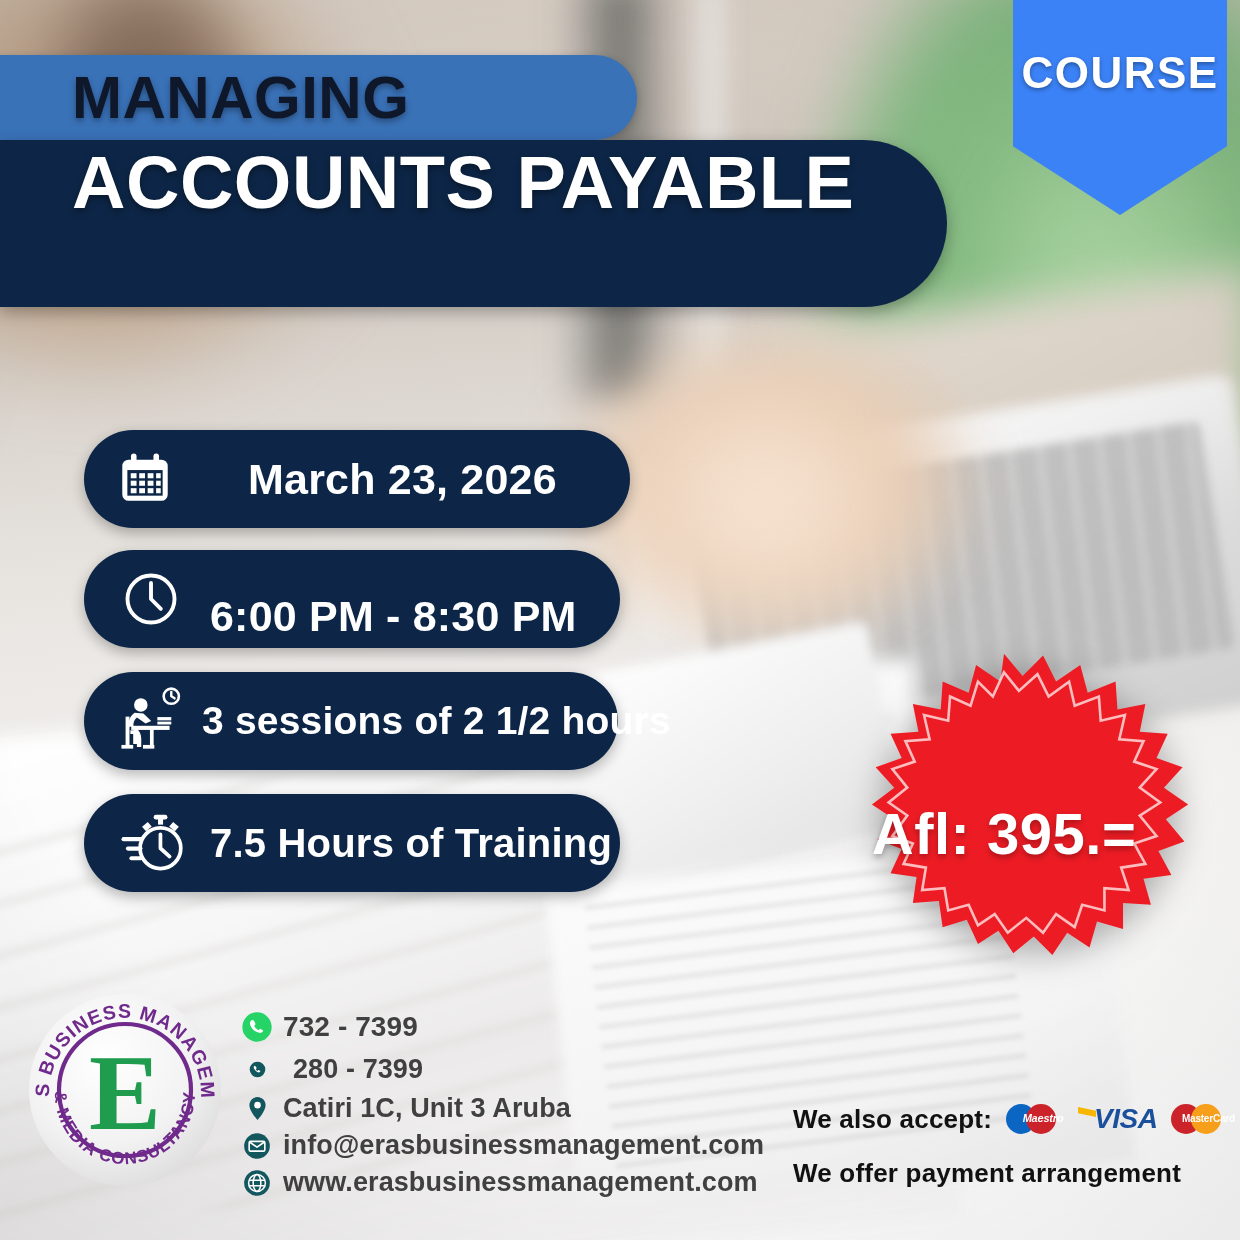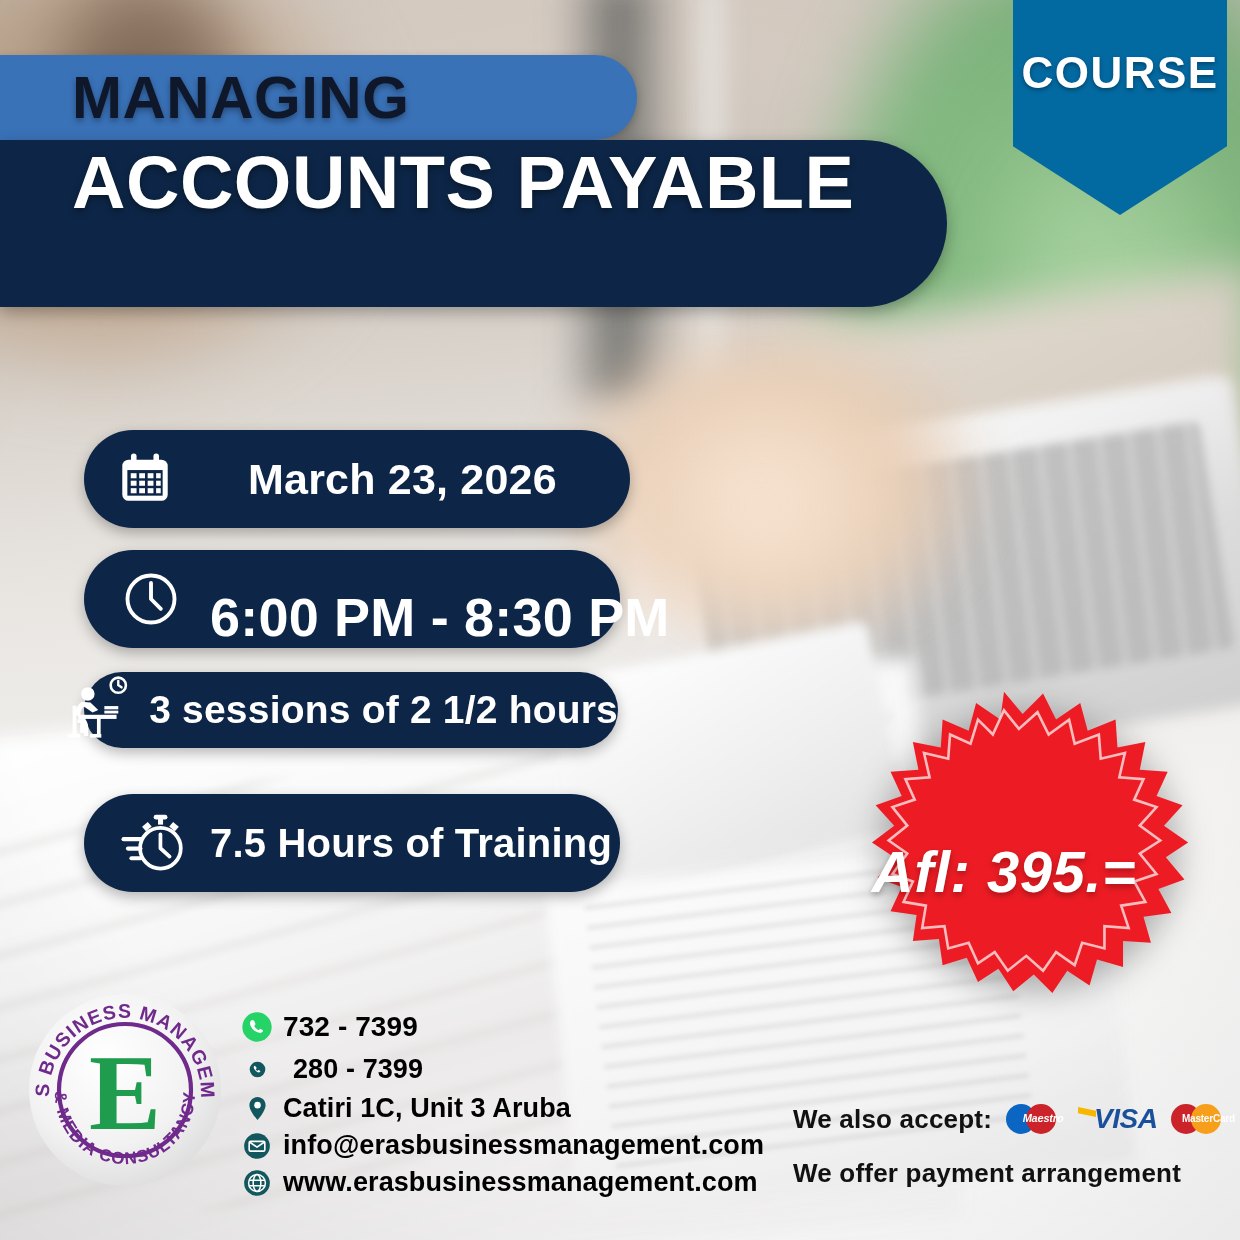--- a/index.html
+++ b/index.html
@@ -67,21 +67,21 @@
     background:linear-gradient(170deg,#fbfbfb,#f0efef);
     transform:rotate(-6deg);filter:blur(6px);}
   .bg-doc-text{position:absolute;left:600px;top:880px;width:420px;height:280px;
     transform:rotate(-7deg);filter:blur(2.6px);opacity:.42;
     background:repeating-linear-gradient(180deg,rgba(120,120,120,.55) 0px,rgba(120,120,120,.55) 3px,rgba(0,0,0,0) 3px,rgba(0,0,0,0) 20px);}
   .bg-vignette{position:absolute;inset:0;
     background:radial-gradient(ellipse 92% 80% at 50% 48%,rgba(0,0,0,0) 55%,rgba(0,0,0,.10) 100%);}
 
   
   .ribbon{position:absolute;left:1013px;top:0;width:214px;height:215px;
-    background:#0369a1;
+    background:#3b82f6;
     clip-path:polygon(0 0,100% 0,100% 68%,50% 100%,0 68%);
     display:flex;justify-content:center;padding-top:48px;box-sizing:border-box;
     filter:drop-shadow(0 3px 6px rgba(0,0,0,.28));}
   .ribbon-text{color:#fff;font-size:44px;font-weight:700;letter-spacing:1.5px;
     text-shadow:0 2px 4px rgba(0,0,0,.35);}
 
   
   .title-top{position:absolute;left:0;top:55px;width:637px;height:85px;
     background:#3a72b8;border-radius:0 42px 42px 0;
     display:flex;align-items:center;box-sizing:border-box;padding-left:72px;
@@ -98,40 +98,40 @@
 
   
   .pill{position:absolute;background:#0d2647;border-radius:60px;
     display:flex;align-items:center;box-sizing:border-box;
     box-shadow:0 5px 14px rgba(0,0,0,.28);color:#fff;}
   .pill .ico{flex:0 0 auto;display:flex;align-items:center;justify-content:center;}
   .pill .lbl{font-size:40px;font-weight:700;letter-spacing:.2px;white-space:nowrap;}
   #pill-date{left:84px;top:430px;width:546px;height:98px;padding-left:32px;gap:48px;}
   #pill-date .lbl{font-size:43px;margin-left:26px;}
   #pill-time{left:84px;top:550px;width:536px;height:98px;padding-left:36px;}
-  #pill-time .lbl{font-size:54px;margin-left:28px;margin-top:35px;}
-  #pill-sessions{left:84px;top:672px;width:534px;height:76px;padding-left:32px;justify-content:flex-end;}
+  #pill-time .lbl{font-size:43px;margin-left:28px;margin-top:35px;}
+  #pill-sessions{left:84px;top:672px;width:534px;height:98px;padding-left:32px;}
   #pill-sessions .lbl{font-size:39px;margin-left:12px;}
   #pill-hours{left:84px;top:794px;width:536px;height:98px;padding-left:34px;}
   #pill-hours .lbl{font-size:40px;margin-left:22px;}
 
   
-  .price{position:absolute;left:818px;top:688px;width:372px;height:372px;
-    filter:drop-shadow(0 8px 16px rgba(0,0,0,.3));font-style:italic;}
+  .price{position:absolute;left:818px;top:650px;width:372px;height:372px;
+    filter:drop-shadow(0 8px 16px rgba(0,0,0,.3));}
   .price svg{width:100%;height:100%;display:block;}
   .price-text{position:absolute;inset:0;display:flex;align-items:center;justify-content:center;
     color:#fff;font-size:58px;font-weight:700;letter-spacing:.5px;
     text-shadow:0 3px 6px rgba(0,0,0,.3);padding-bottom:6px;box-sizing:border-box;}
 
   
   .logo{position:absolute;left:25px;top:990px;width:200px;height:200px;}
   .logo svg{width:100%;height:100%;display:block;}
 
   
-  .contact{position:absolute;left:240px;top:1006px;width:560px;color:#000000;}
+  .contact{position:absolute;left:240px;top:1006px;width:560px;color:#404040;}
   .crow{display:flex;align-items:center;height:37px;}
   .crow .cico{width:34px;flex:0 0 34px;display:flex;align-items:center;justify-content:center;}
   .crow .ctxt{font-size:27px;font-weight:700;letter-spacing:.1px;margin-left:9px;white-space:nowrap;}
   #crow-phone .ctxt{margin-left:19px;}
   #crow-phone{height:42px;}
   #crow-wa{height:42px;}
   #crow-wa .ctxt{font-size:28px;}
 
   
   .pay{position:absolute;left:793px;top:1098px;width:420px;color:#111;}

